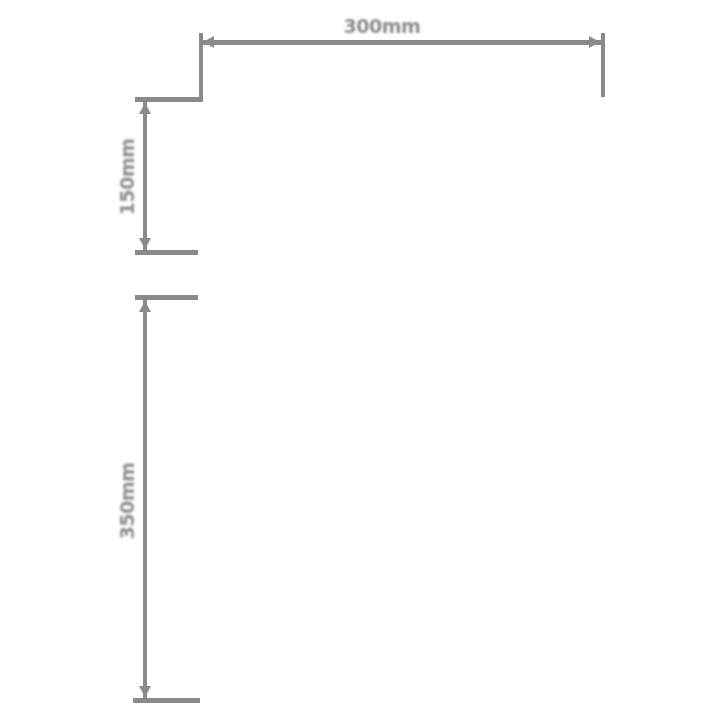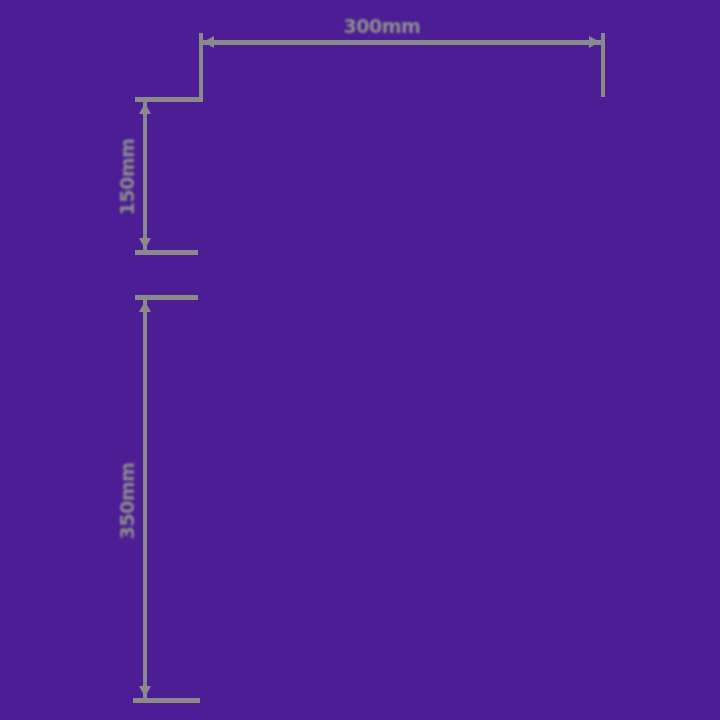--- a/index.html
+++ b/index.html
@@ -1,19 +1,19 @@
 <!DOCTYPE html>
 <html><head>
 <meta charset="utf-8">
 <style>
   html,body{margin:0;padding:0;background:#000;}
   .canvas{
     position:relative;
     width:720px;height:720px;
-    background:#4c1d95;
+    background:#ffffff;
     overflow:hidden;
     font-family:"DejaVu Sans","Liberation Sans",sans-serif;
   }
   .drawing{position:absolute;inset:0;filter:blur(0.7px);}
   .line{position:absolute;background:#8a8a8a;}
   .arrow{position:absolute;width:0;height:0;}
   .arrow.left {border-top:6px solid transparent;border-bottom:6px solid transparent;border-right:11px solid #8a8a8a;}
   .arrow.right{border-top:6px solid transparent;border-bottom:6px solid transparent;border-left:11px solid #8a8a8a;}
   .arrow.up   {border-left:6px solid transparent;border-right:6px solid transparent;border-bottom:11px solid #8a8a8a;}
   .arrow.down {border-left:6px solid transparent;border-right:6px solid transparent;border-top:11px solid #8a8a8a;}

